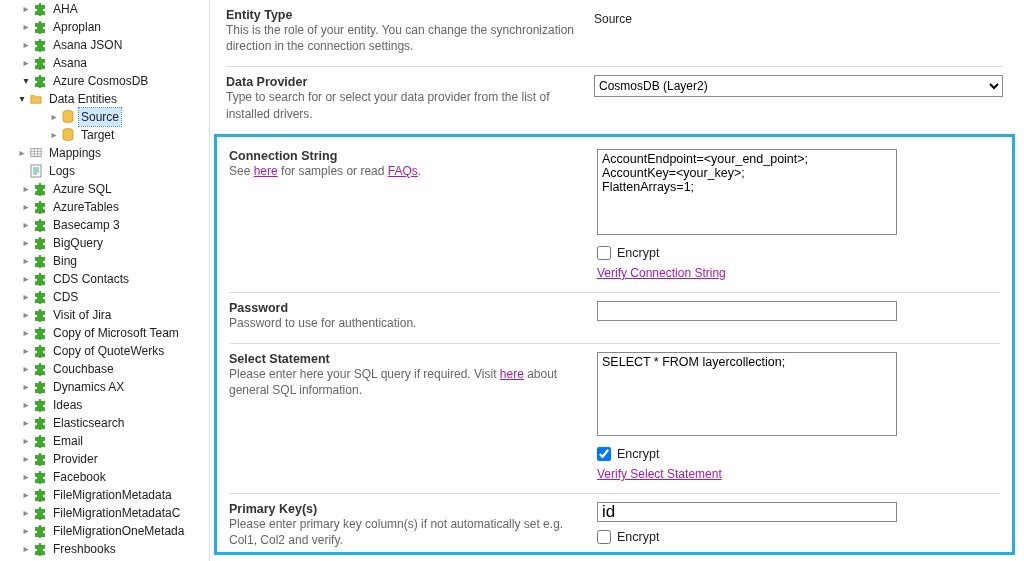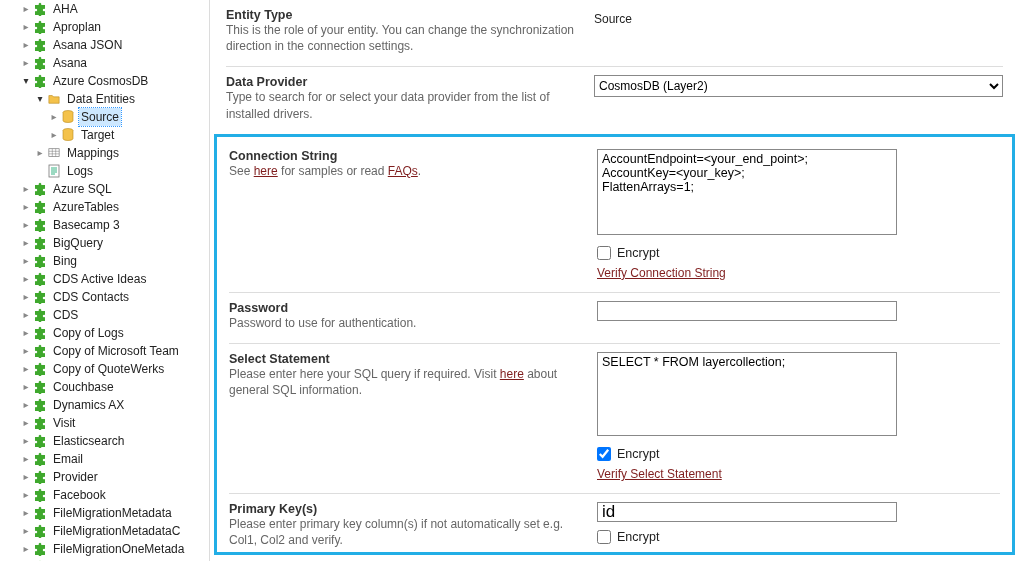--- a/index.html
+++ b/index.html
@@ -47,21 +47,21 @@
     width: 16px; height:16px; display:inline-flex; align-items:center; justify-content:center; margin-right:3px;
   }
   .green-puzzle svg { width:14px; height:14px; }
   .folder-icon svg { width:14px; height:12px; }
   .db-icon svg { width:12px; height:14px; }
   .map-icon svg { width:14px; height:12px; }
   .log-icon svg { width:12px; height:14px; }
   .lbl { padding: 0 2px; }
   .lbl.selected { background:#cde8ff; outline:1px dotted #3399ff; }
   .ind1 { padding-left: 20px; }
-  .ind2 { padding-left: 34px; }
+  .ind2 { padding-left: 16px; }
   .ind3 { padding-left: 48px; }
 
   
   .main {
     flex: 1;
     height: 561px;
     overflow: hidden;
     position: relative;
     background:#fff;
   }
@@ -73,21 +73,21 @@
     padding: 8px 0 12px 0;
     border-bottom: 1px solid #ddd;
     gap: 8px;
     align-items:flex-start;
   }
   .grp:last-child { border-bottom:none; }
   .grp .left { width: 360px; }
   .grp .right { flex:1; padding-top:0; }
   .grp-title { font-weight:600; color:#333; font-size:12.5px; }
   .grp-desc { color:#666; font-size:12px; line-height:1.35; }
-  .grp-desc a, .link { color:#7f1d1d; text-decoration:underline; cursor:pointer; }
+  .grp-desc a, .link { color:#a21caf; text-decoration:underline; cursor:pointer; }
   .static-val { padding-top:4px; }
   select.combo {
     width: 100%; max-width: 490px;
     height: 22px;
     font-size:12px; border:1px solid #888;
     background:#fff;
   }
   
   .highlight-block {
     border: 3px solid #22aee6;
@@ -296,31 +296,20 @@
           </div>
         </li>
         <li>
           <div class="row ind1">
             <span class="chev closed"></span>
             <span class="ticon green-puzzle">
               <svg viewBox="0 0 14 14">
                 <use href="#svg-puzzle"></use>
               </svg>
             </span>
-            <span class="lbl">CDS Active Ideas</span>
-          </div>
-        </li>
-        <li>
-          <div class="row ind1">
-            <span class="chev closed"></span>
-            <span class="ticon green-puzzle">
-              <svg viewBox="0 0 14 14">
-                <use href="#svg-puzzle"></use>
-              </svg>
-            </span>
             <span class="lbl">CDS Contacts</span>
           </div>
         </li>
         <li>
           <div class="row ind1">
             <span class="chev closed"></span>
             <span class="ticon green-puzzle">
               <svg viewBox="0 0 14 14">
                 <use href="#svg-puzzle"></use>
               </svg>
@@ -329,21 +318,21 @@
           </div>
         </li>
         <li>
           <div class="row ind1">
             <span class="chev closed"></span>
             <span class="ticon green-puzzle">
               <svg viewBox="0 0 14 14">
                 <use href="#svg-puzzle"></use>
               </svg>
             </span>
-            <span class="lbl">Copy of Logs</span>
+            <span class="lbl">Visit of Jira</span>
           </div>
         </li>
         <li>
           <div class="row ind1">
             <span class="chev closed"></span>
             <span class="ticon green-puzzle">
               <svg viewBox="0 0 14 14">
                 <use href="#svg-puzzle"></use>
               </svg>
             </span>
@@ -384,21 +373,21 @@
           </div>
         </li>
         <li>
           <div class="row ind1">
             <span class="chev closed"></span>
             <span class="ticon green-puzzle">
               <svg viewBox="0 0 14 14">
                 <use href="#svg-puzzle"></use>
               </svg>
             </span>
-            <span class="lbl">Visit</span>
+            <span class="lbl">Ideas</span>
           </div>
         </li>
         <li>
           <div class="row ind1">
             <span class="chev closed"></span>
             <span class="ticon green-puzzle">
               <svg viewBox="0 0 14 14">
                 <use href="#svg-puzzle"></use>
               </svg>
             </span>

